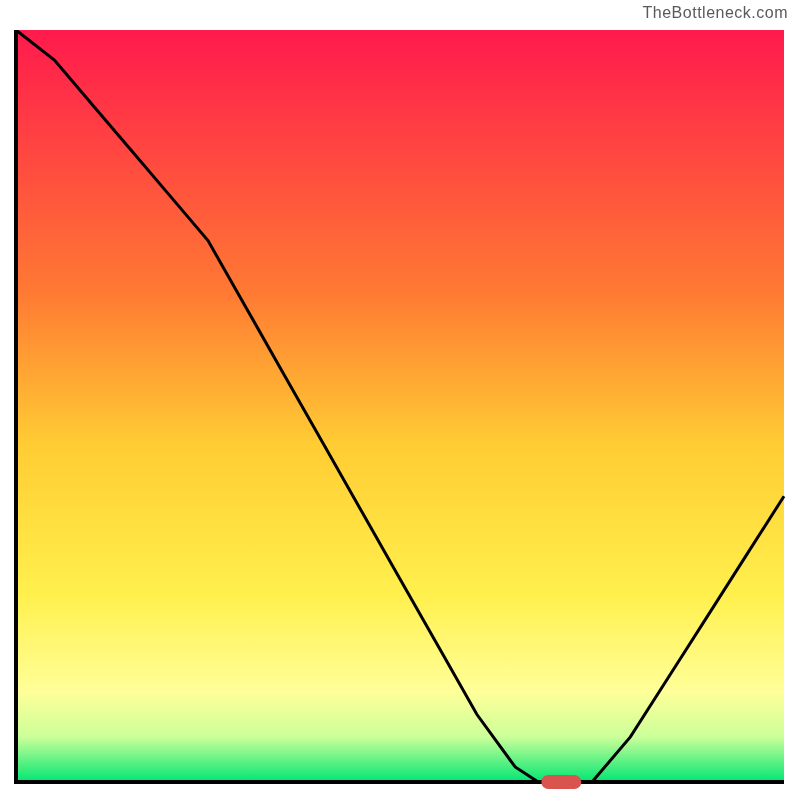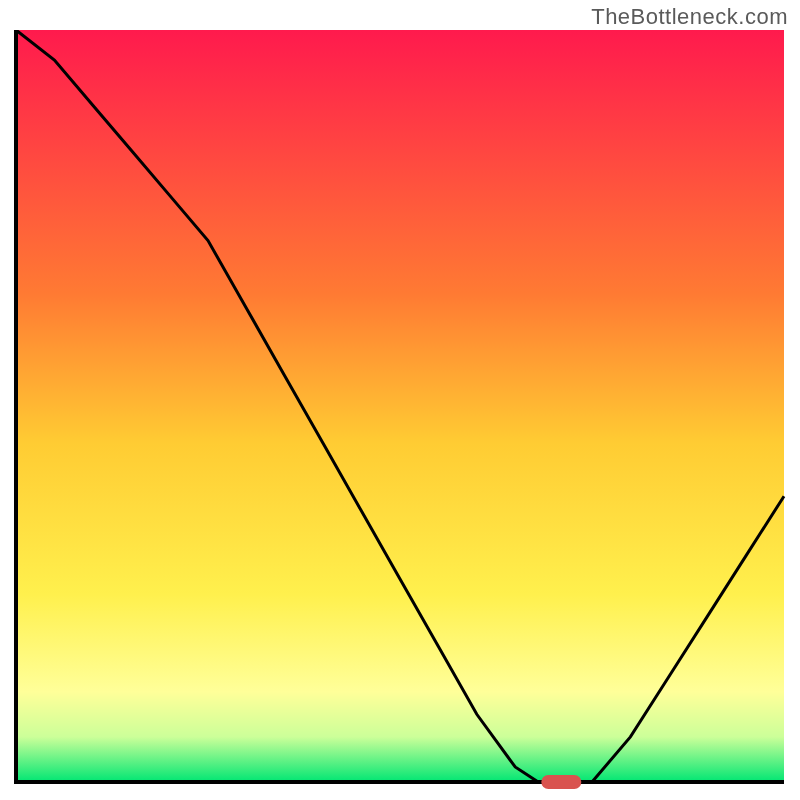--- a/index.html
+++ b/index.html
@@ -7,21 +7,21 @@
     width: 800px;
     height: 800px;
     background: #ffffff;
     position: relative;
     font-family: Arial, sans-serif;
   }
   .watermark {
     position: absolute;
     top: 4px;
     right: 12px;
-    font-size: 22px;
+    font-size: 16px;
     font-weight: 500;
     color: #5a5a5a;
     letter-spacing: 0.5px;
   }
   .chart-container {
     position: absolute;
     top: 30px;
     left: 10px;
     width: 780px;
     height: 760px;

